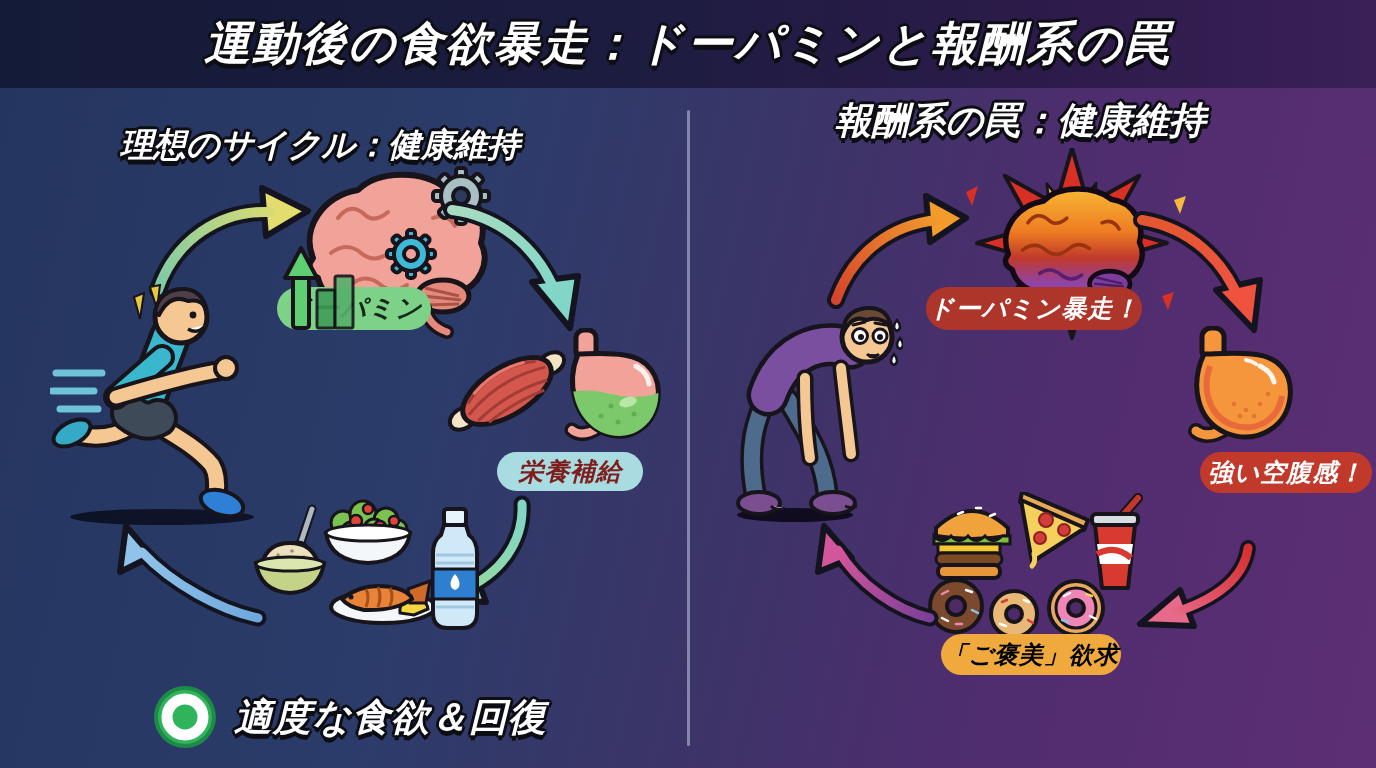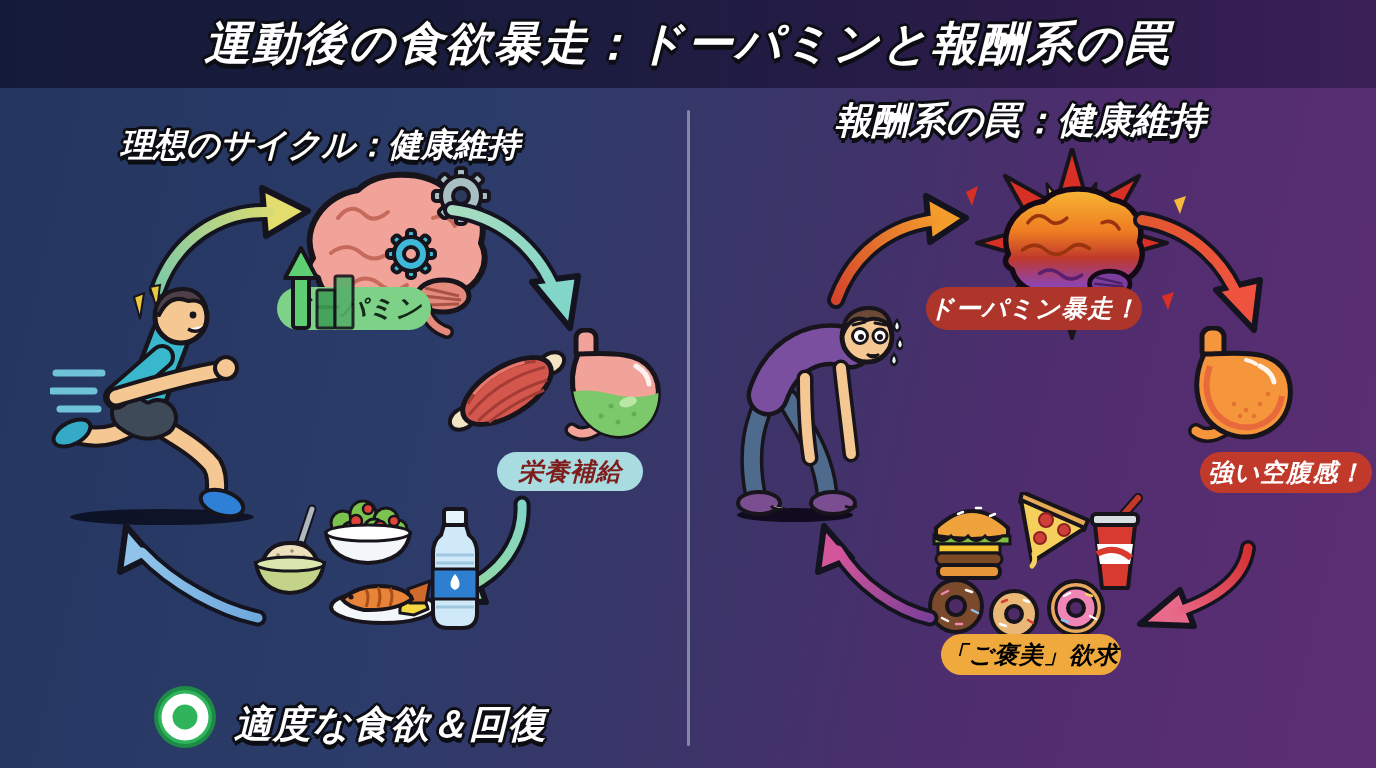--- a/index.html
+++ b/index.html
@@ -19,21 +19,21 @@
   .divider{position:absolute;left:687px;top:110px;width:3px;height:636px;background:#9297b3;opacity:.85;border-radius:2px;}
   .abs{position:absolute;}
   .pill{position:absolute;display:flex;align-items:center;justify-content:center;
     font-weight:900;border-radius:999px;letter-spacing:1px;white-space:nowrap;}
   .pill-dopamine{left:277px;top:287px;width:154px;height:43px;background:#7dd287;color:#14281a;font-size:26px;}
   .pill-nutrition{left:497px;top:452px;width:146px;height:39px;background:#a9dce0;color:#7f1d1d;font-size:25px;}
   .pill-satisfaction{left:293px;top:634px;width:116px;height:43px;background:#a3cbe8;color:#101c28;font-size:26px;}
   .pill-runaway{left:926px;top:287px;width:216px;height:43px;background:#ad352a;color:#ffffff;font-size:25px;}
   .pill-hunger{left:1160px;top:452px;width:172px;height:41px;background:#c0392b;color:#ffffff;font-size:25px;margin-left:40px;}
   .pill-reward{left:941px;top:634px;width:180px;height:41px;background:#f0a93c;color:#000000;font-size:24px;}
-  .conclusion{position:absolute;display:flex;align-items:flex-end;gap:16px;}
+  .conclusion{position:absolute;display:flex;align-items:center;gap:16px;}
   .conclusion-text{font-size:38px;letter-spacing:1px;white-space:nowrap;}
 </style>
 </head>
 <body>
 
 <div class="stage">
 
   <div class="titlebar">
     <div class="outlined title-text">運動後の食欲暴走：ドーパミンと報酬系の罠</div>
   </div>

